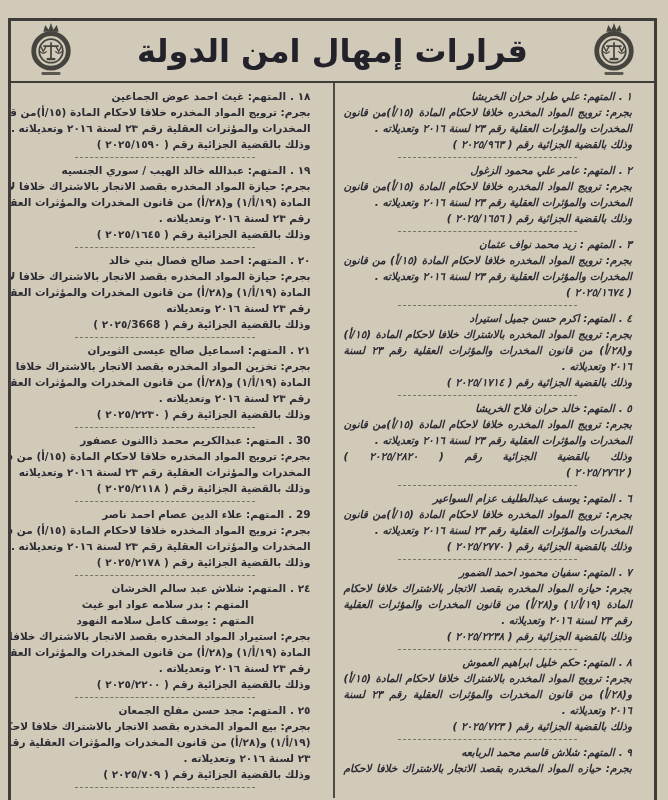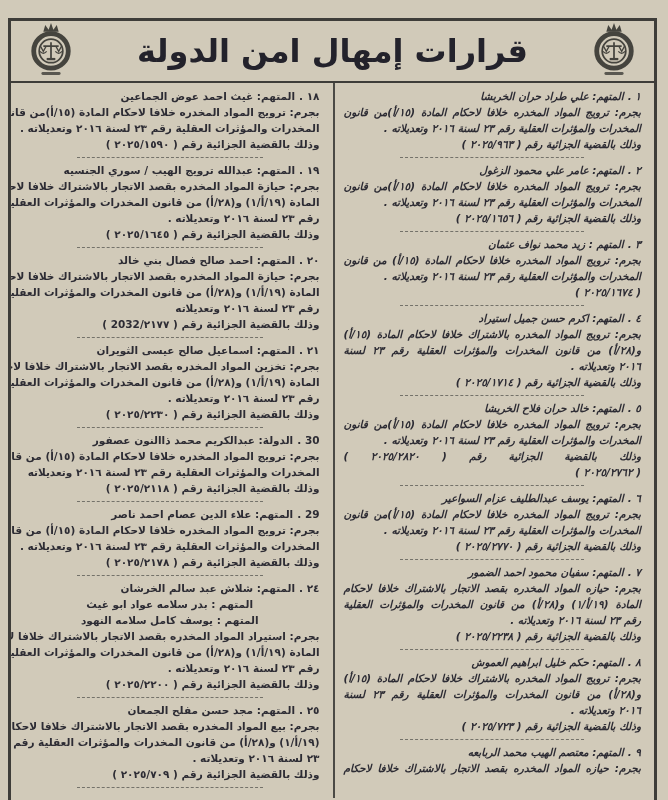--- a/index.html
+++ b/index.html
@@ -5,21 +5,21 @@
   :root{
     --bg:#d1cab9; --ink:#2d2c34; --frame:#3e3d39; --dash:#74726a; --emblem:#45443e;
   }
   html,body{margin:0;padding:0;width:668px;height:800px;overflow:hidden;background:var(--bg);}
   body{font-family:"DejaVu Sans",sans-serif;font-weight:bold;color:var(--ink);}
   .frame{position:absolute;left:8px;top:18px;width:649px;height:830px;border:3px solid var(--frame);box-sizing:border-box;background:var(--bg);}
   .hdr{height:62px;border-bottom:2px solid var(--frame);display:flex;align-items:center;justify-content:space-between;padding:0 16px;box-sizing:border-box;}
   .title{flex:1;text-align:center;font-size:32px;letter-spacing:-.5px;color:#23222b;direction:rtl;}
   .emb{flex:0 0 auto;}
   .cols{display:flex;direction:rtl;height:715px;overflow:hidden;}
-  .col{width:50%;box-sizing:border-box;padding:5px 13px 0 9px;overflow:hidden;direction:rtl;}
+  .col{width:50%;box-sizing:border-box;padding:5px 22px 0 9px;overflow:hidden;direction:rtl;}
   .col-right{border-left:2px solid #4b4a45;font-style:italic;}
   .line{font-size:10.5px;line-height:16px;white-space:nowrap;text-align:right;color:var(--ink);}
   .just{text-align:justify;text-align-last:justify;}
   .case-left{text-align:right;}
   .extra-name{text-align:center;}
   .num{margin-left:4px;}
   .sep{border:0;border-top:1.6px dashed var(--dash);width:62%;margin:4.5px auto;}
   svg .st{stroke:var(--emblem);fill:none;}
 </style>
 </head>
@@ -111,58 +111,58 @@
         <hr class="sep">
         <div>
           <div class="line"><span class="num">٨ .</span><span>المتهم: حكم خليل ابراهيم العموش</span></div>
           <div class="line just">بجرم: ترويج المواد المخدره بالاشتراك  خلافا لاحكام المادة (١٥/أ)</div>
           <div class="line just">و(٢٨/أ) من قانون المخدرات والمؤثرات العقلية رقم ٢٣ لسنة</div>
           <div class="line">٢٠١٦ وتعديلاته .</div>
           <div class="line">وذلك بالقضية الجزائية رقم ( ٢٠٢٥/٧٢٣ )</div>
         </div>
         <hr class="sep">
         <div>
-          <div class="line"><span class="num">٩ .</span><span>المتهم: معتصم الهيب محمد الربابعه</span></div>
+          <div class="line"><span class="num">٩ .</span><span>المتهم: شلاش قاسم محمد الربابعه</span></div>
           <div class="line just">بجرم: حيازه المواد المخدره بقصد الاتجار بالاشتراك  خلافا لاحكام</div>
         </div>
       </div>
     <div class="col" id="col-left">
         <div>
           <div class="line"><span class="num">١٨ .</span><span>المتهم: غيث احمد عوض الجماعين</span></div>
           <div class="line just">بجرم: ترويج المواد المخدره خلافا لاحكام المادة (١٥/أ)من قانون</div>
           <div class="line">المخدرات والمؤثرات العقلية رقم ٢٣ لسنة ٢٠١٦ وتعديلاته .</div>
           <div class="line">وذلك بالقضية الجزائية رقم ( ٢٠٢٥/١٥٩٠ )</div>
         </div>
         <hr class="sep">
         <div>
-          <div class="line"><span class="num">١٩ .</span><span>المتهم: عبدالله ترويج الهيب / سوري الجنسيه</span></div>
+          <div class="line"><span class="num">١٩ .</span><span>المتهم: عبدالله خالد الهيب / سوري الجنسيه</span></div>
           <div class="line just">بجرم: حيازة المواد المخدره بقصد الاتجار بالاشتراك  خلافا لاحكام</div>
           <div class="line just">المادة (١٩/أ/١)  و(٢٨/أ) من قانون المخدرات والمؤثرات العقلية</div>
           <div class="line">رقم ٢٣ لسنة ٢٠١٦ وتعديلاته .</div>
           <div class="line">وذلك بالقضية الجزائية رقم ( ٢٠٢٥/١٦٤٥ )</div>
         </div>
         <hr class="sep">
         <div>
           <div class="line"><span class="num">٢٠ .</span><span>المتهم: احمد صالح فصال بني خالد</span></div>
           <div class="line just">بجرم: حيازة المواد المخدره بقصد الاتجار بالاشتراك  خلافا لاحكام</div>
           <div class="line just">المادة (١٩/أ/١)  و(٢٨/أ) من قانون المخدرات والمؤثرات العقلية</div>
           <div class="line">رقم ٢٣ لسنة ٢٠١٦ وتعديلاته</div>
-          <div class="line">وذلك بالقضية الجزائية رقم ( 2032/٢١٧٧ )</div>
+          <div class="line">وذلك بالقضية الجزائية رقم ( ٢٠٢٥/3668 )</div>
         </div>
         <hr class="sep">
         <div>
           <div class="line"><span class="num">٢١ .</span><span>المتهم: اسماعيل صالح عيسى الثويران</span></div>
           <div class="line just">بجرم: تخزين المواد المخدره بقصد الاتجار بالاشتراك  خلافا لاحكام</div>
           <div class="line just">المادة (١٩/أ/١)  و(٢٨/أ) من قانون المخدرات والمؤثرات العقلية</div>
           <div class="line">رقم ٢٣ لسنة ٢٠١٦ وتعديلاته .</div>
           <div class="line">وذلك بالقضية الجزائية رقم ( ٢٠٢٥/٢٢٣٠ )</div>
         </div>
         <hr class="sep">
         <div>
-          <div class="line"><span class="num">30 .</span><span>الدولة: عبدالكريم محمد ذاالنون عصفور</span></div>
+          <div class="line"><span class="num">30 .</span><span>المتهم: عبدالكريم محمد ذاالنون عصفور</span></div>
           <div class="line just">بجرم: ترويج المواد المخدره خلافا لاحكام المادة (١٥/أ) من قانون</div>
           <div class="line">المخدرات والمؤثرات العقلية رقم ٢٣ لسنة ٢٠١٦ وتعديلاته</div>
           <div class="line">وذلك بالقضية الجزائية رقم ( ٢٠٢٥/٢١١٨ )</div>
         </div>
         <hr class="sep">
         <div>
           <div class="line"><span class="num">29 .</span><span>المتهم: علاء الدين عصام احمد ناصر</span></div>
           <div class="line just">بجرم: ترويج المواد المخدره خلافا لاحكام المادة (١٥/أ) من قانون</div>
           <div class="line">المخدرات والمؤثرات العقلية رقم ٢٣ لسنة ٢٠١٦ وتعديلاته .</div>
           <div class="line">وذلك بالقضية الجزائية رقم ( ٢٠٢٥/٢١٧٨ )</div>

